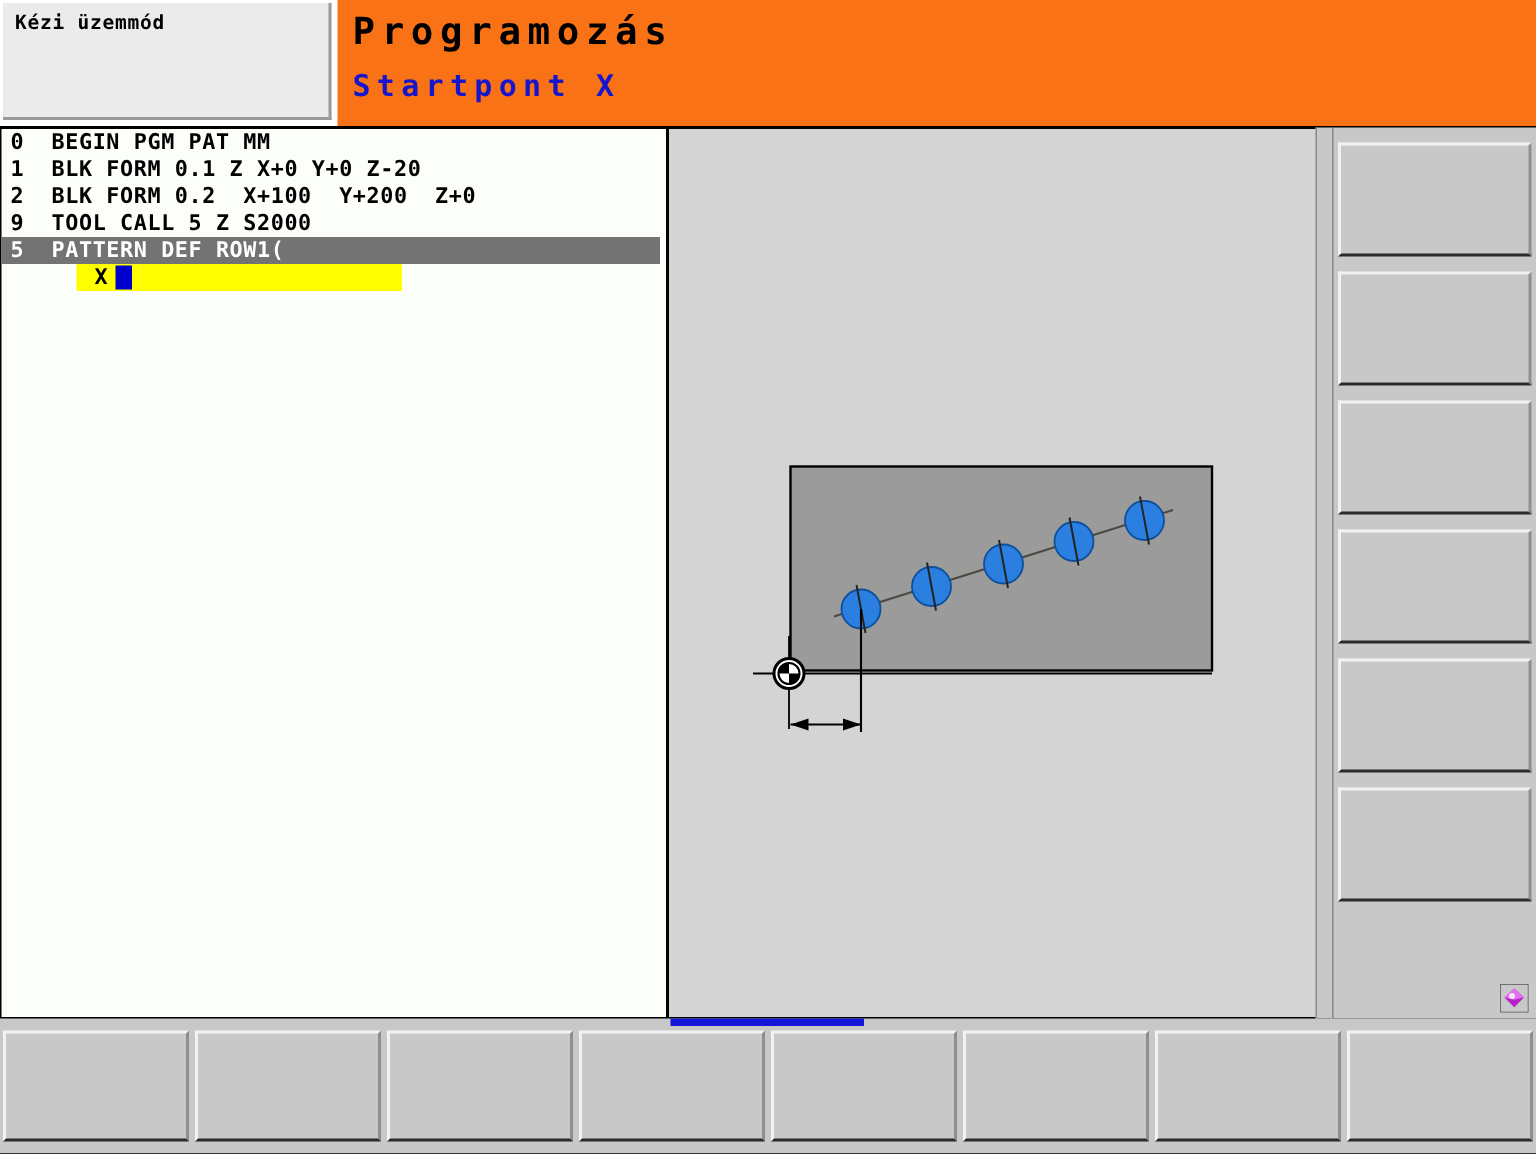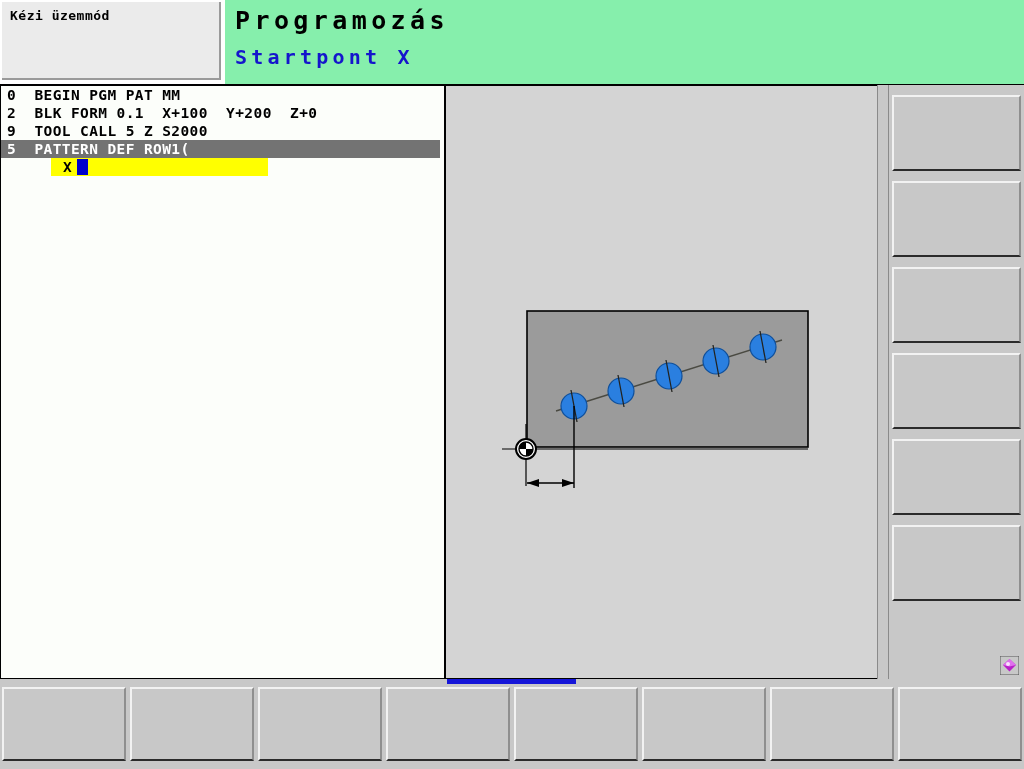--- a/index.html
+++ b/index.html
@@ -43,21 +43,21 @@
     font-size: 13px;
     font-weight: bold;
     letter-spacing: 0.5px;
     color: #000000;
     white-space: nowrap;
   }
   #title-area {
     position: absolute;
     left: 225px; top: 0;
     width: 799px; height: 84px;
-    background: #86efac;
+    background: #f97316;
   }
   #title-main {
     position: absolute;
     left: 10px; top: 6px;
     font-family: "DejaVu Sans Mono", monospace;
     font-size: 25px;
     font-weight: bold;
     letter-spacing: 4.4px;
     color: #000000;
     white-space: nowrap;
@@ -214,21 +214,22 @@
     <div id="title-area">
       <div id="title-main">Programozás</div>
       <div id="title-sub">Startpont X</div>
     </div>
   </div>
 
   <div id="main">
 
     <div id="program-pane">
       <div class="pgm-line">0  BEGIN PGM PAT MM</div>
-      <div class="pgm-line">2  BLK FORM 0.1  X+100  Y+200  Z+0</div>
+      <div class="pgm-line">1  BLK FORM 0.1 Z X+0 Y+0 Z-20</div>
+      <div class="pgm-line">2  BLK FORM 0.2  X+100  Y+200  Z+0</div>
       <div class="pgm-line">9  TOOL CALL 5 Z S2000</div>
       <div class="pgm-line selected">5  PATTERN DEF ROW1(</div>
       <div id="edit-row">
         <div id="edit-field">
           <span id="edit-text">X</span>
           <span id="edit-cursor"></span>
         </div>
       </div>
     </div>
 

